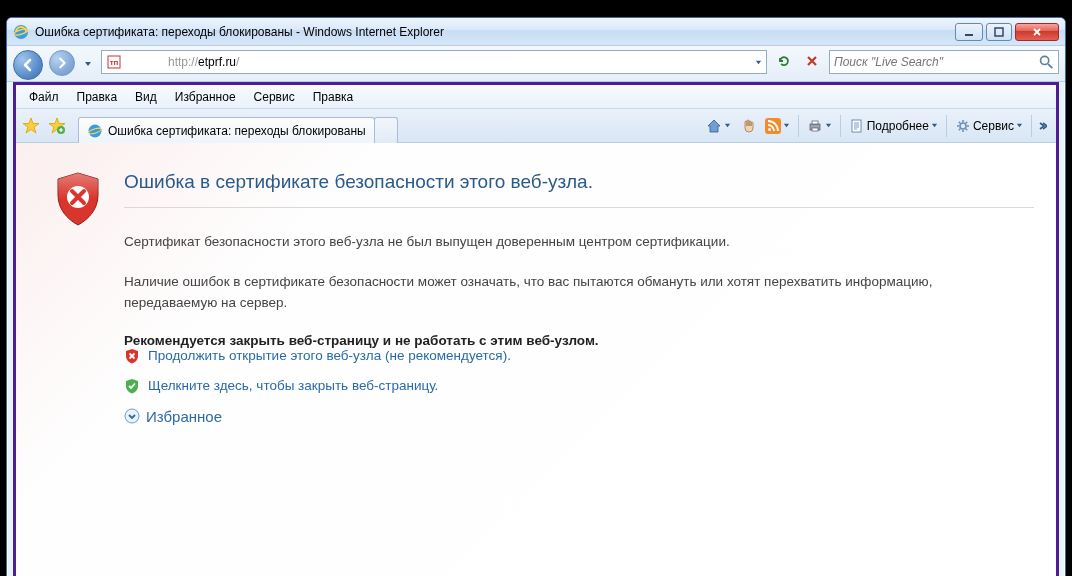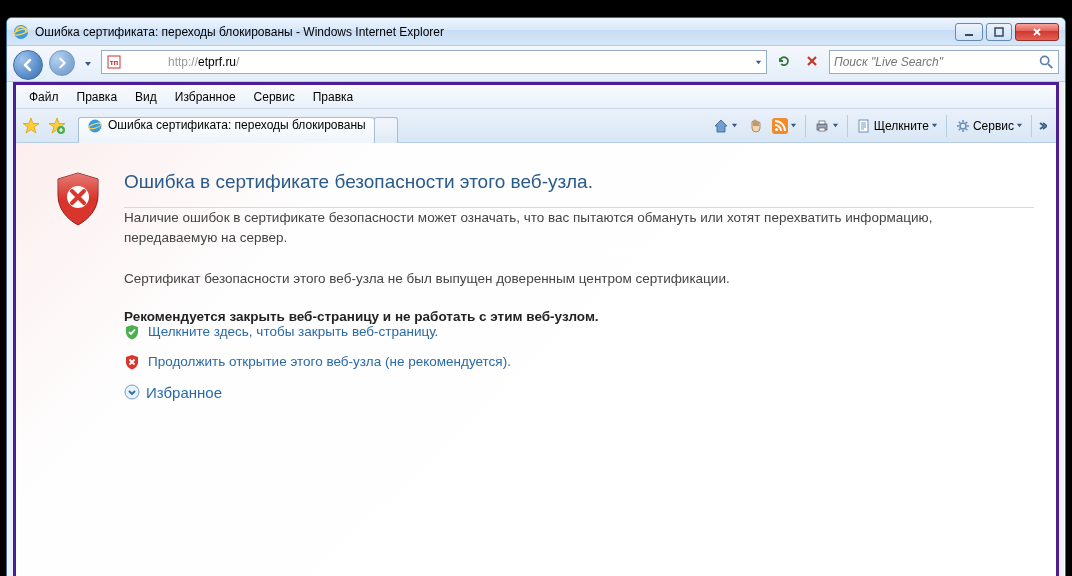--- a/index.html
+++ b/index.html
@@ -30,35 +30,35 @@
   .searchbox input { border:none; outline:none; width:100%; font-style:italic; color:#888; font-size:12px; background:transparent; }
   .searchbox .mag { width:18px; height:18px; }
   
   .content-frame { margin: 0 6px 6px 6px; flex:1; background:#f97316; border:3px solid #4c1d95; display:flex; flex-direction:column; overflow:hidden; }
   .menubar { height:24px; background: linear-gradient(to bottom,#f8fbfe,#e9f1fa); border-bottom:1px solid #cbd9e8; display:flex; align-items:center; padding:0 4px; }
   .menubar .menu-item { padding: 3px 9px; cursor:pointer; color:#000; }
   
   .toolbar { height:34px; background: linear-gradient(to bottom,#eaf1fa,#d8e6f5); border-bottom:1px solid #b7cde2; display:flex; align-items:center; padding:0 4px; gap:4px; }
   .tb-icon { width:22px; height:22px; display:flex; align-items:center; justify-content:center; cursor:pointer; border-radius:3px; }
   .tabs { display:flex; align-items:flex-end; height:100%; margin-left:6px; flex:1; }
-  .tab { height:26px; background: linear-gradient(to bottom,#fdfdfd,#eef4fb); border:1px solid #a9bed6; border-bottom:none; border-radius:3px 3px 0 0; display:flex; padding:0 8px; gap:5px; max-width:380px; cursor:pointer; margin-bottom:-1px; }
+  .tab { height:26px; background: linear-gradient(to bottom,#fdfdfd,#eef4fb); border:1px solid #a9bed6; border-bottom:none; border-radius:3px 3px 0 0; display:flex; align-items:center; padding:0 8px; gap:5px; max-width:380px; cursor:pointer; margin-bottom:-1px; }
   .tab-text { font-size:12px; color:#000; white-space:nowrap; overflow:hidden; text-overflow:ellipsis; }
   .tab.new { width:24px; padding:0; justify-content:center; background:linear-gradient(to bottom,#f2f6fb,#e0ebf6); margin-left:-1px; }
   .right-tools { display:flex; align-items:center; gap:2px; padding-right:4px; }
   .tb-grp { display:flex; align-items:center; padding:2px 4px; gap:2px; cursor:pointer; border-radius:3px; }
   .tb-grp span.lbl { font-size:12px; color:#000; }
   .vsep { width:1px; height:22px; background:#b7cde2; margin:0 2px; }
   .dd-arr { width:7px; height:7px; }
   .chev { width:12px; height:30px; display:flex; align-items:center; justify-content:center; cursor:pointer; }
   
   .page { flex:1; background: linear-gradient(135deg, #fceeee 0%, #fefefe 25%, #ffffff 100%); overflow:auto; padding: 28px 22px 20px 38px; }
   .err-row { display:flex; gap:22px; align-items:flex-start; }
   .shield { width:48px; height:56px; flex-shrink:0; }
   .err-content { flex:1; }
-  .err-title { font-size:19px; color:#2a5a8a; font-weight:400; padding-bottom:14px; border-bottom:1px solid #d9d9d9; }
+  .err-title { font-size:19px; color:#2a5a8a; font-weight:400; padding-bottom:14px; border-bottom:1px solid #d9d9d9; margin-bottom:24px; }
   .err-p { font-size:13.5px; color:#444; line-height:1.5; margin-bottom:20px; max-width:860px; }
   .err-bold { font-weight:700; color:#222; font-size:13.5px; }
   .opt { display:flex; align-items:center; gap:8px; margin-bottom:14px; font-size:13.5px; }
   .opt a { color:#2a6aa8; text-decoration:none; cursor:pointer; }
   .opt .ic { width:16px; height:16px; flex-shrink:0; }
   .more { margin-top:14px; display:flex; align-items:center; gap:6px; color:#2a6aa8; font-size:15px; cursor:pointer; }
   .more .ic { width:16px; height:16px; }
 </style>
 </head>
 <body>
@@ -212,21 +212,21 @@
             <svg class="dd-arr" viewBox="0 0 8 8">
               <path d="M1 2 L4 6 L7 2 Z" fill="#355b82"></path>
             </svg>
           </div>
         <div class="vsep"></div>
         <div class="tb-grp">
             <svg width="16" height="16" viewBox="0 0 16 16">
               <rect x="3" y="2" width="9" height="12" fill="#fff" stroke="#6b8fb5" stroke-width="1"></rect>
               <path d="M5 5 h5 M5 7 h5 M5 9 h5 M5 11 h3" stroke="#6b8fb5" stroke-width="0.9"></path>
             </svg>
-            <span class="lbl">Щелкните</span>
+            <span class="lbl">Подробнее</span>
             <svg class="dd-arr" viewBox="0 0 8 8">
               <path d="M1 2 L4 6 L7 2 Z" fill="#355b82"></path>
             </svg>
           </div>
         <div class="vsep"></div>
         <div class="tb-grp">
             <svg width="16" height="16" viewBox="0 0 16 16">
               <circle cx="8" cy="8" r="3" fill="none" stroke="#6b8fb5" stroke-width="1.6"></circle>
               <g stroke="#6b8fb5" stroke-width="1.6">
                 <path d="M8 2 v2 M8 12 v2 M2 8 h2 M12 8 h2 M3.8 3.8 l1.4 1.4 M10.8 10.8 l1.4 1.4 M12.2 3.8 l-1.4 1.4 M5.2 10.8 l-1.4 1.4"></path>
@@ -256,37 +256,37 @@
               <linearGradient id="sg" x1="0" y1="0" x2="0" y2="1">
                 <stop offset="0" stop-color="#ffffff" stop-opacity="0.35"></stop>
                 <stop offset="0.5" stop-color="#ffffff" stop-opacity="0"></stop>
               </linearGradient>
             </defs>
             <circle cx="24" cy="26" r="11" fill="#fff"></circle>
             <path d="M18 20 L30 32 M30 20 L18 32" stroke="#d9352c" stroke-width="4" stroke-linecap="round"></path>
           </svg>
         <div class="err-content">
           <div class="err-title">Ошибка в сертификате безопасности этого веб-узла.</div>
+          <div class="err-p">Сертификат безопасности этого веб-узла не был выпущен доверенным центром сертификации.</div>
           <div class="err-p">Наличие ошибок в сертификате безопасности может означать, что вас пытаются обмануть или хотят перехватить информацию, передаваемую на сервер.</div>
-          <div class="err-p">Сертификат безопасности этого веб-узла не был выпущен доверенным центром сертификации.</div>
           <div class="err-bold">Рекомендуется закрыть веб-страницу и не работать с этим веб-узлом.</div>
+          <div class="opt">
+            <svg class="ic" viewBox="0 0 16 16">
+                <path d="M8 1 L14 3 V8 C14 12 11 14.5 8 15.5 C5 14.5 2 12 2 8 V3 Z" fill="#d9352c"></path>
+                <path d="M5.5 5.5 L10.5 10.5 M10.5 5.5 L5.5 10.5" stroke="#fff" stroke-width="1.8"></path>
+              </svg>
+            <a>Продолжить открытие этого веб-узла (не рекомендуется).</a>
+          </div>
           <div class="opt">
             <svg class="ic" viewBox="0 0 16 16">
                 <path d="M8 1 L14 3 V8 C14 12 11 14.5 8 15.5 C5 14.5 2 12 2 8 V3 Z" fill="#4caf50"></path>
                 <path d="M5 8 L7 10 L11 5.5" fill="none" stroke="#fff" stroke-width="1.8"></path>
               </svg>
             <a>Щелкните здесь, чтобы закрыть веб-страницу.</a>
           </div>
-          <div class="opt">
-            <svg class="ic" viewBox="0 0 16 16">
-                <path d="M8 1 L14 3 V8 C14 12 11 14.5 8 15.5 C5 14.5 2 12 2 8 V3 Z" fill="#d9352c"></path>
-                <path d="M5.5 5.5 L10.5 10.5 M10.5 5.5 L5.5 10.5" stroke="#fff" stroke-width="1.8"></path>
-              </svg>
-            <a>Продолжить открытие этого веб-узла (не рекомендуется).</a>
-          </div>
           <div class="more">
             <svg class="ic" viewBox="0 0 16 16">
                 <circle cx="8" cy="8" r="7" fill="#eaf2fb" stroke="#6b9fd4"></circle>
                 <path d="M5 7 L8 10 L11 7" fill="none" stroke="#2a6aa8" stroke-width="1.8"></path>
               </svg>
             <span>Избранное</span>
           </div>
         </div>
       </div>
     </div>

